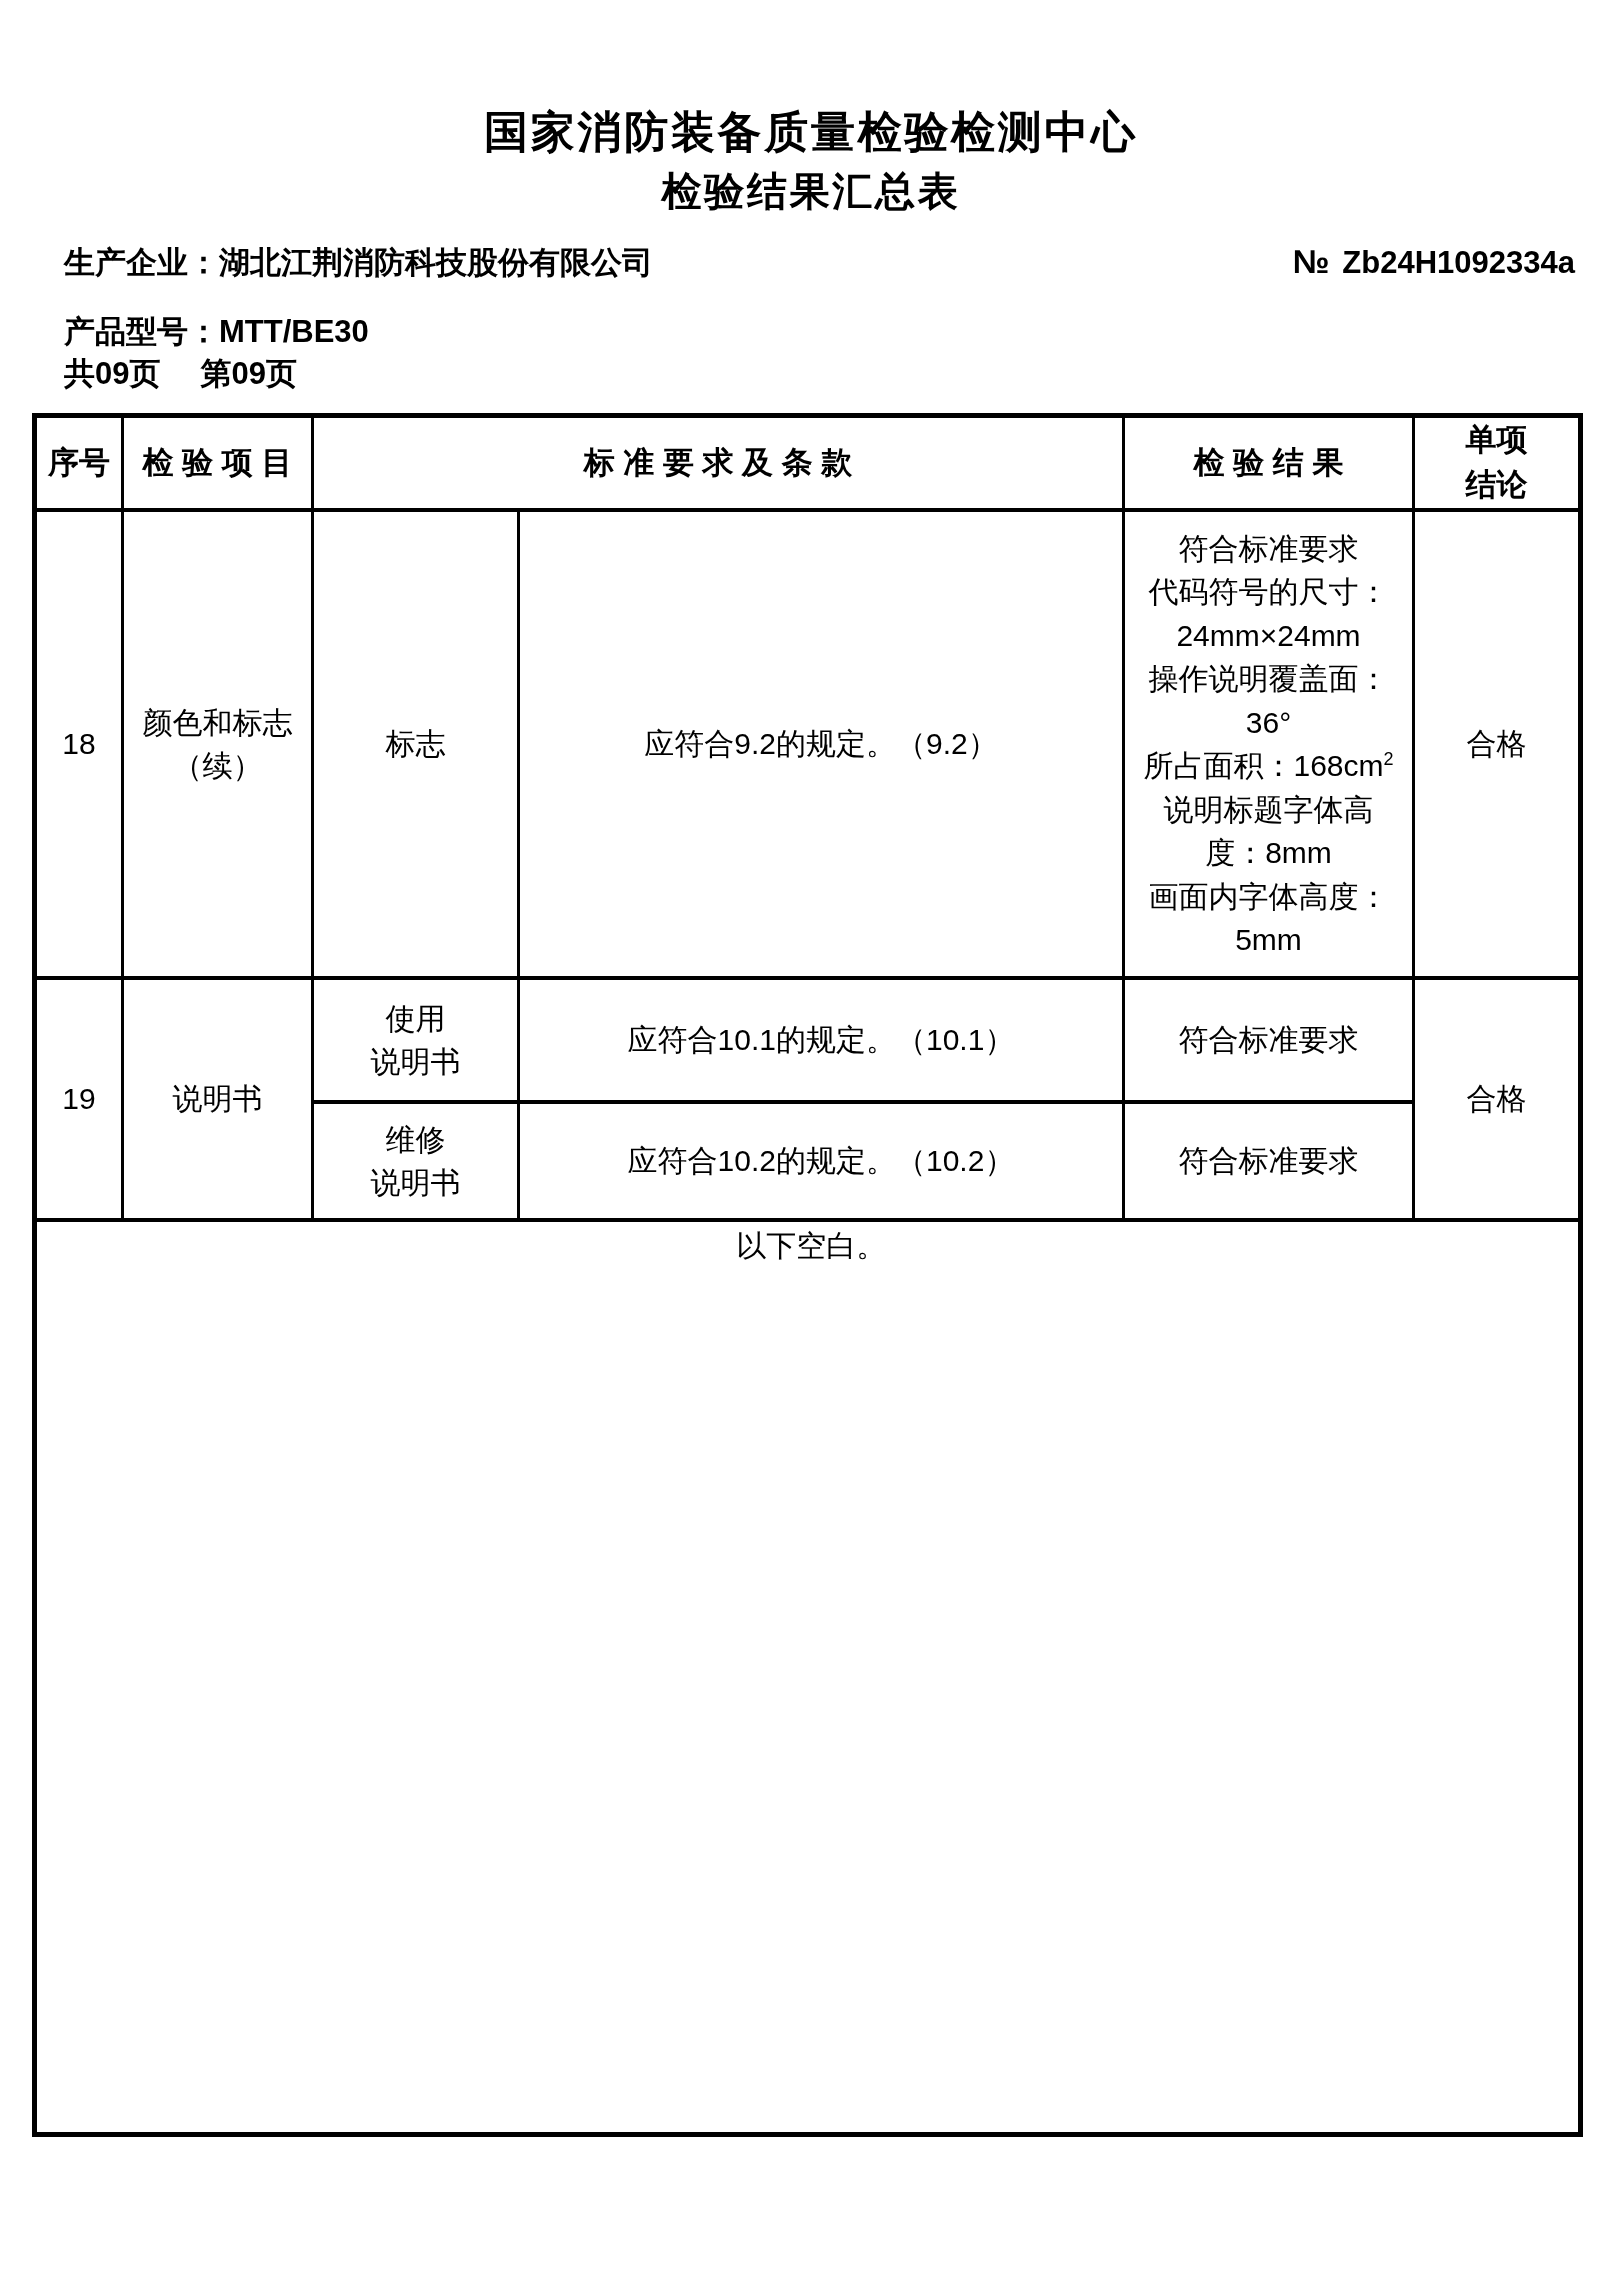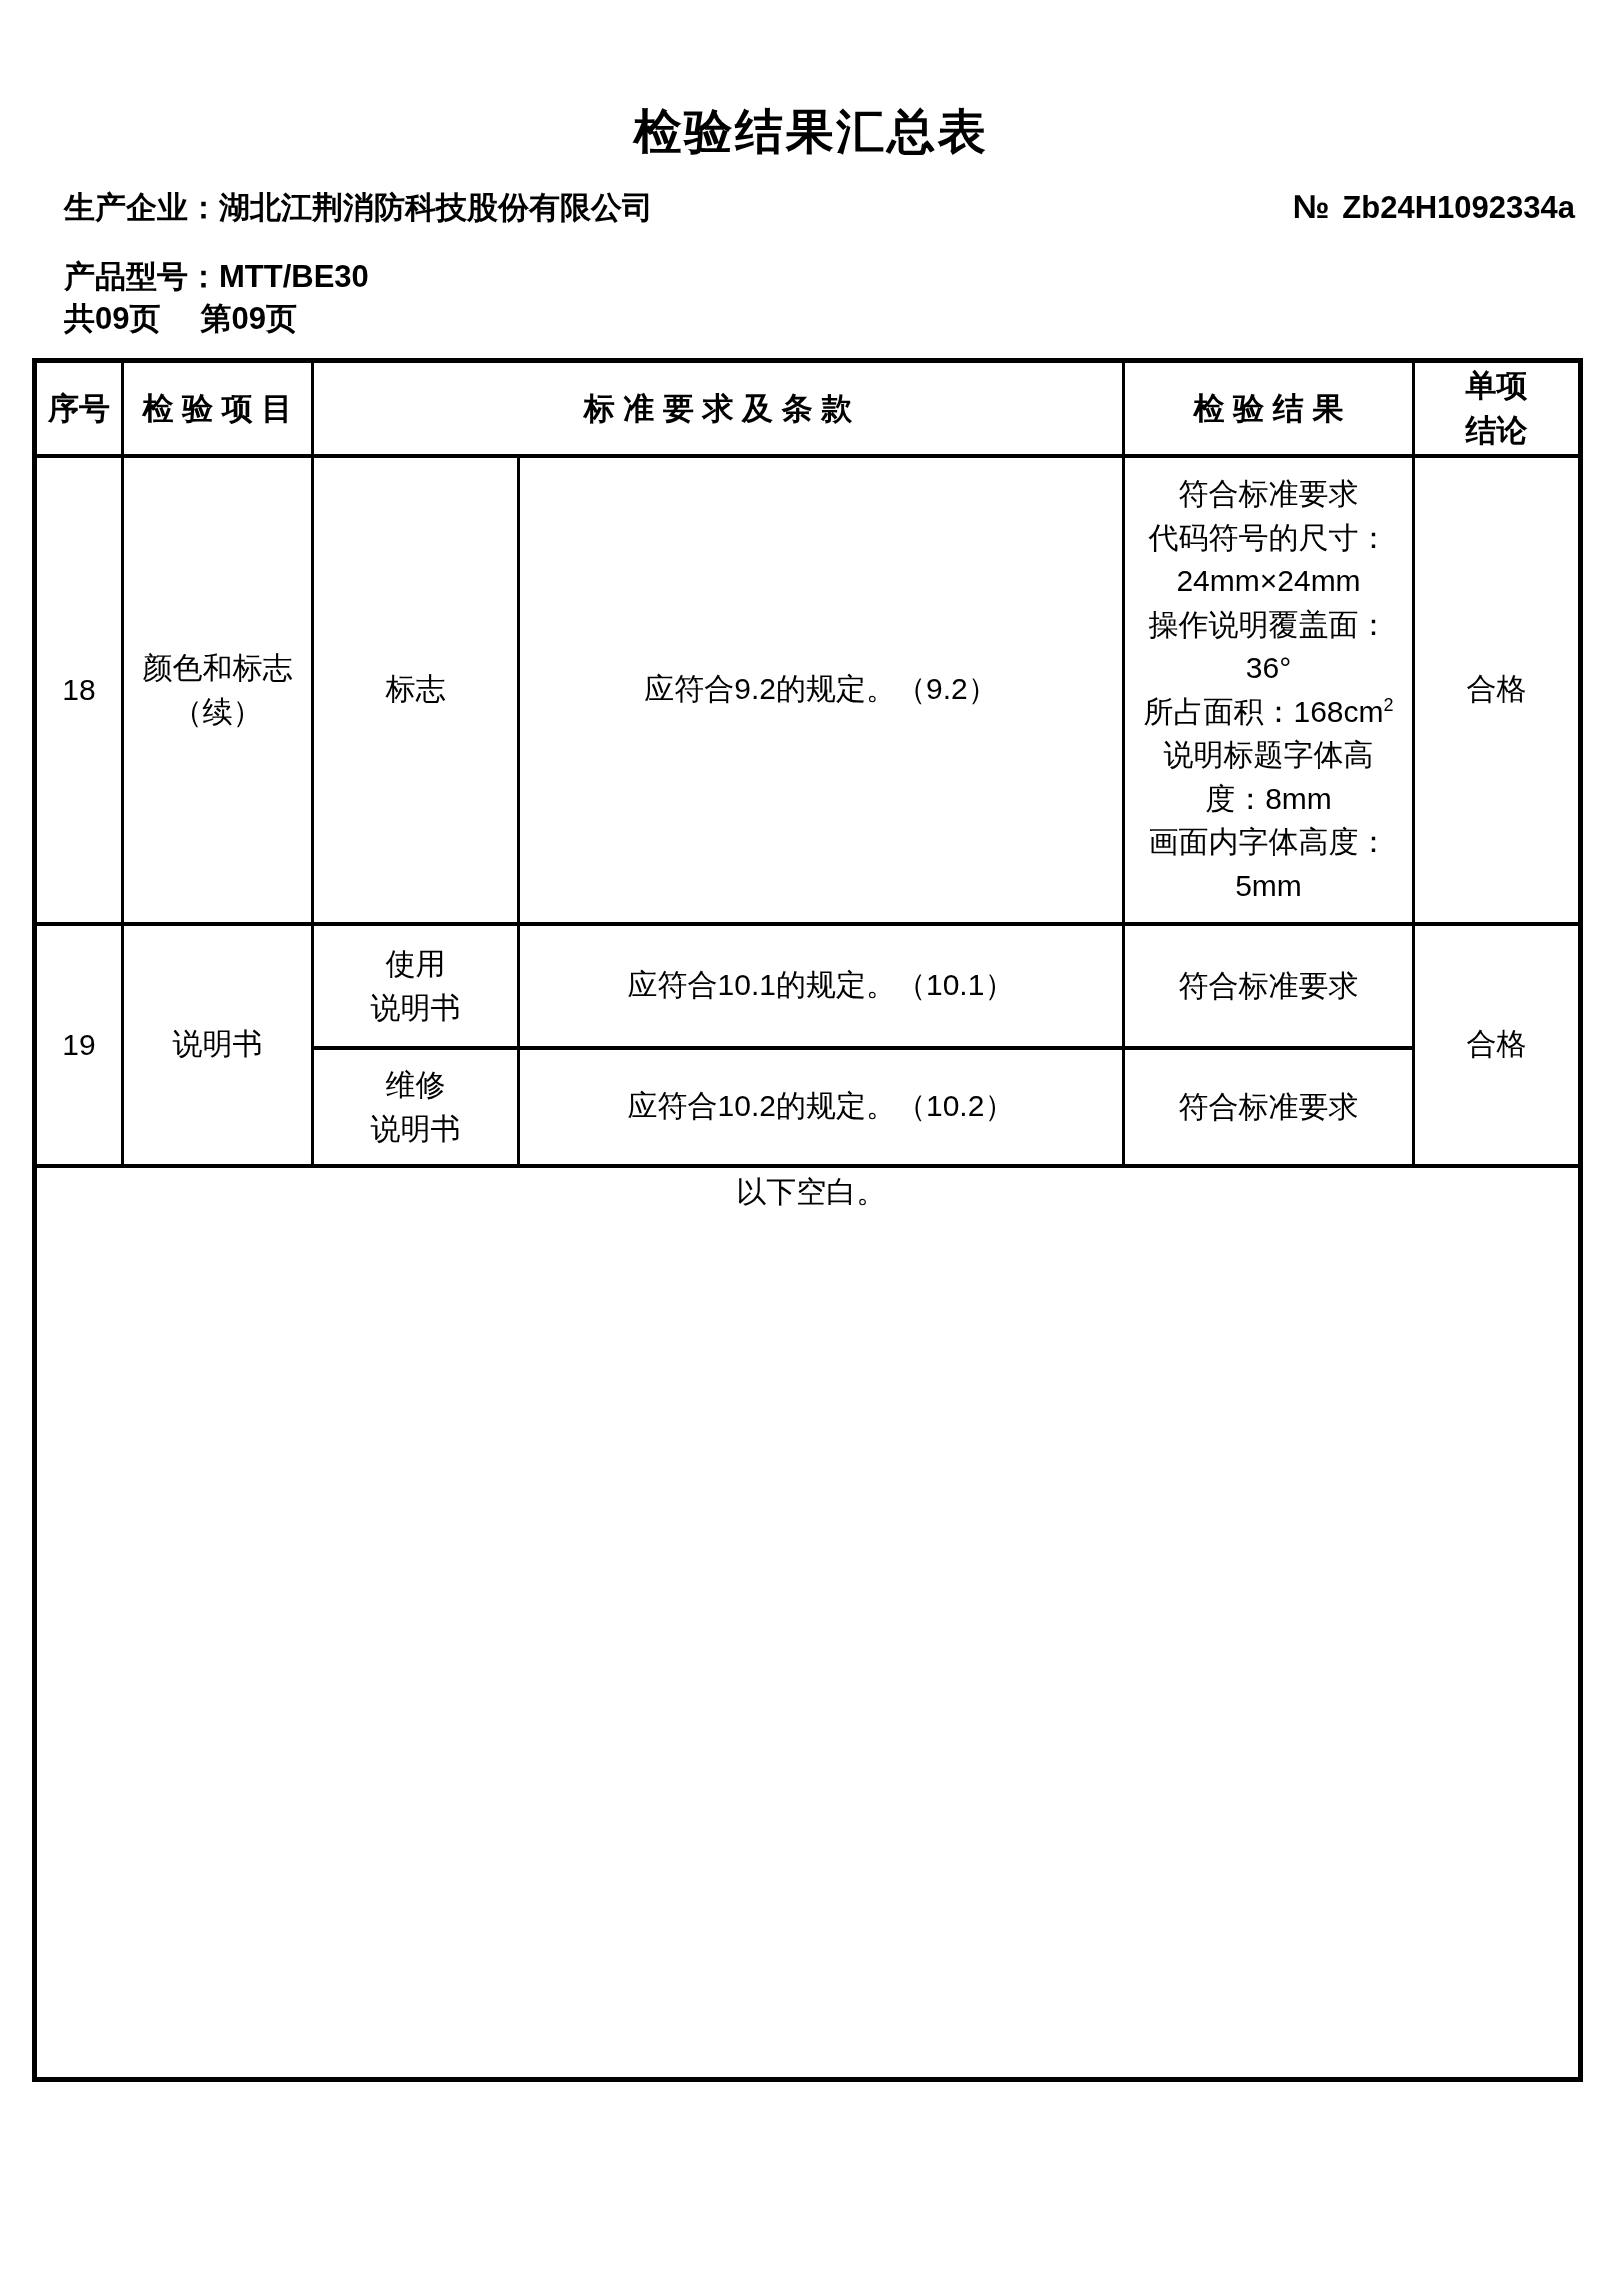--- a/index.html
+++ b/index.html
@@ -11,21 +11,21 @@
     background: #ffffff;
     color: #000000;
     font-family: "Liberation Sans", sans-serif;
     overflow: hidden;
     margin: 0 auto;
   }
   
   .title-block { padding-top: 93px; text-align: center; }
   .title-line1 { font-size: 56px; font-weight: 700; letter-spacing: 4.5px; line-height: 1.15; }
   .title-line2 { font-size: 44px; font-weight: 700; letter-spacing: 2.7px; margin-top: 14.5px; line-height: 1.1; }
-  .title-line3 { font-size: 48px; font-weight: 700; letter-spacing: 2.7px; margin-top: 12.7px; line-height: 1.1; }
+  .title-line3 { font-size: 40px; font-weight: 700; letter-spacing: 2.7px; margin-top: 12.7px; line-height: 1.1; }
   
   .info-row {
     display: flex; justify-content: space-between; align-items: baseline;
     padding: 0 47px 0 64px;
     font-size: 31px; font-weight: 600;
   }
   .info-row-1 { margin-top: 29px; }
   .info-row-2 { margin-top: 27px; flex-direction: column; }
   .info-left { white-space: nowrap; }
   .info-right { white-space: nowrap; font-weight: 600; }
@@ -59,20 +59,21 @@
   .two-line { line-height: 1.45; }
   .seq-num { font-size: 31px; }
   sup.sq { font-size: 18px; vertical-align: super; line-height: 0; }
 </style>
 </head>
 <body>
 
 <div class="page">
 
   <div class="title-block">
+    <div class="title-line2">国家消防装备质量检验检测中心</div>
     <div class="title-line3">检验结果汇总表</div>
   </div>
 
   <div class="info-row info-row-1">
     <div class="info-left">
       <span>生产企业：</span><span>湖北江荆消防科技股份有限公司</span>
     </div>
     <div class="info-right">
       <span class="report-no-symbol">№</span><span>Zb24H1092334a</span>
     </div>

